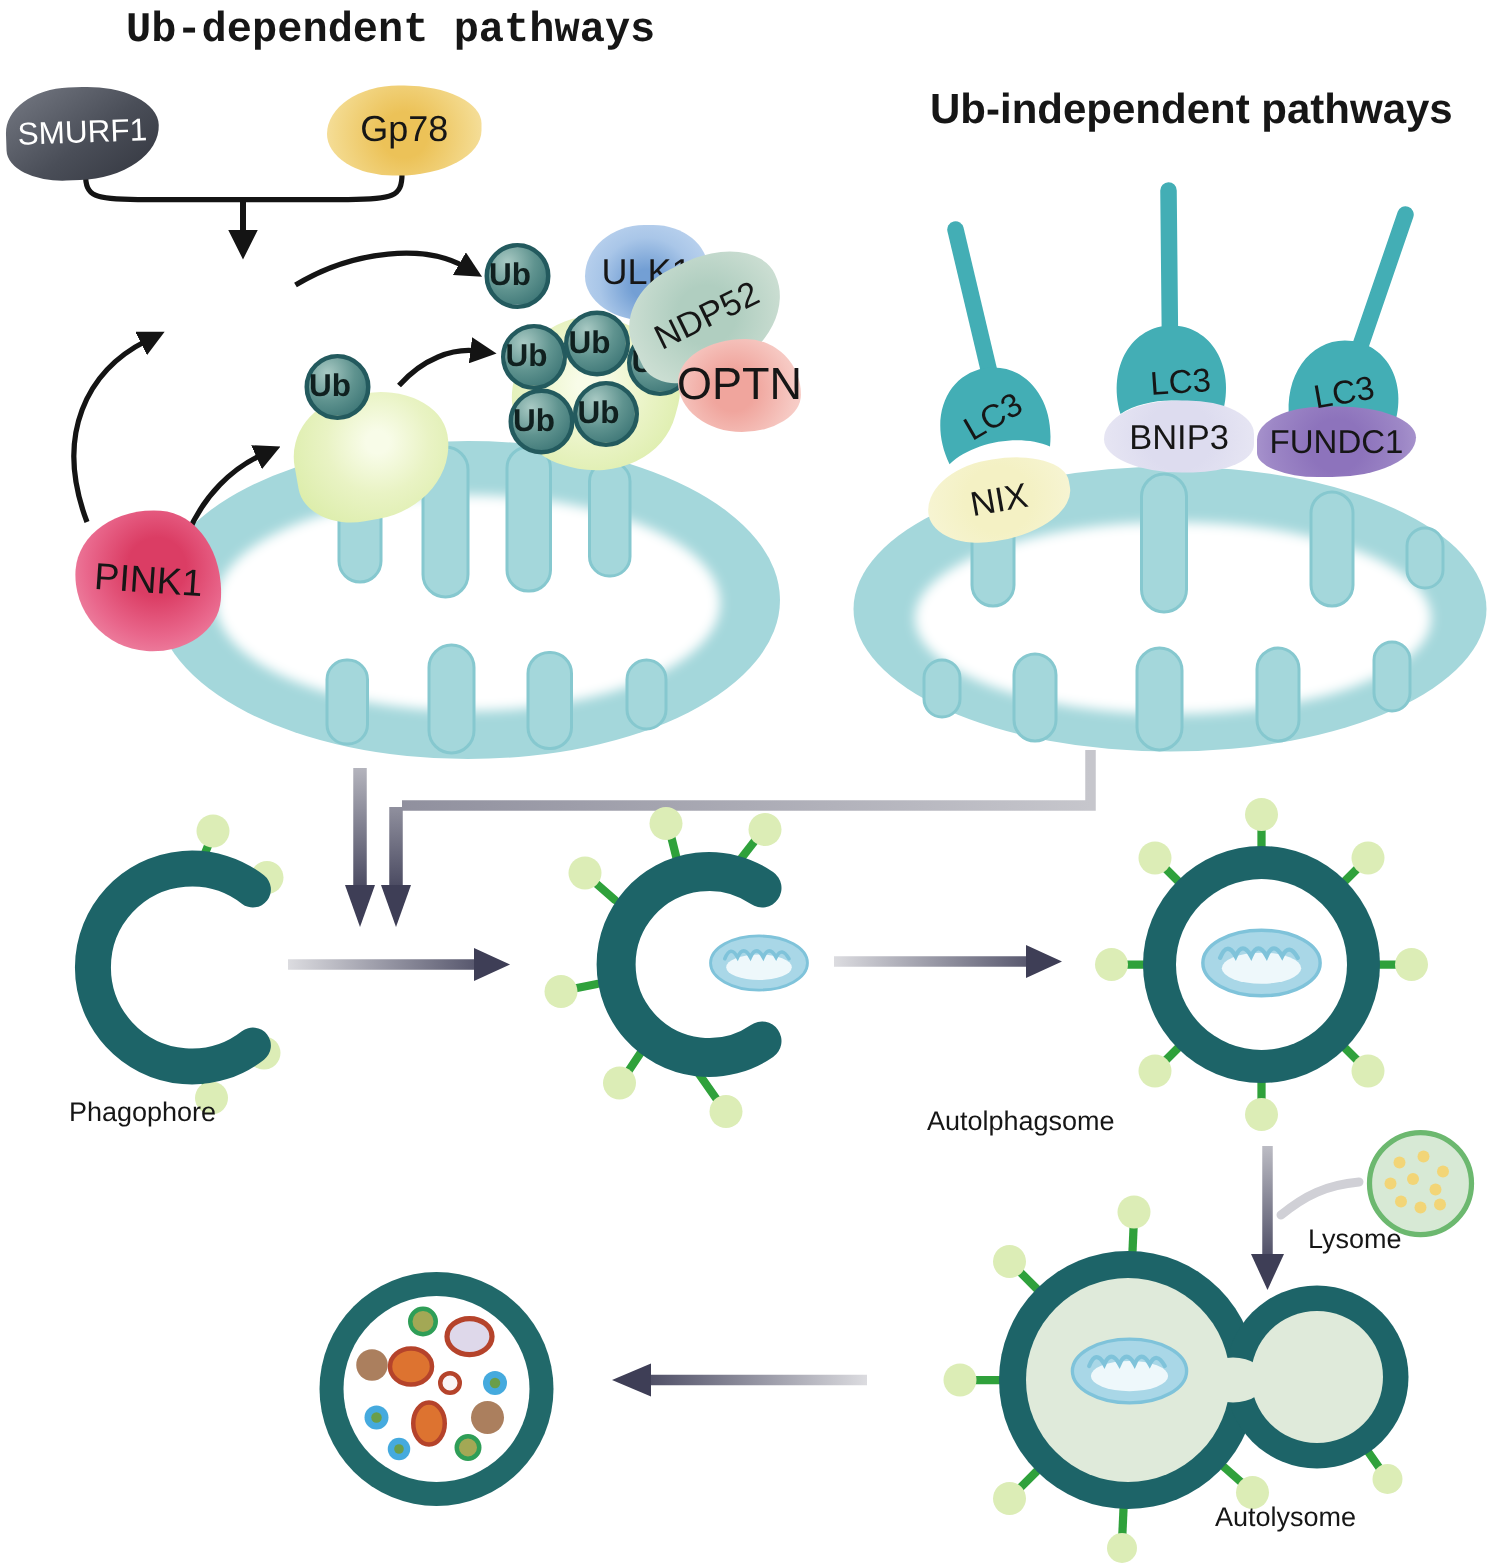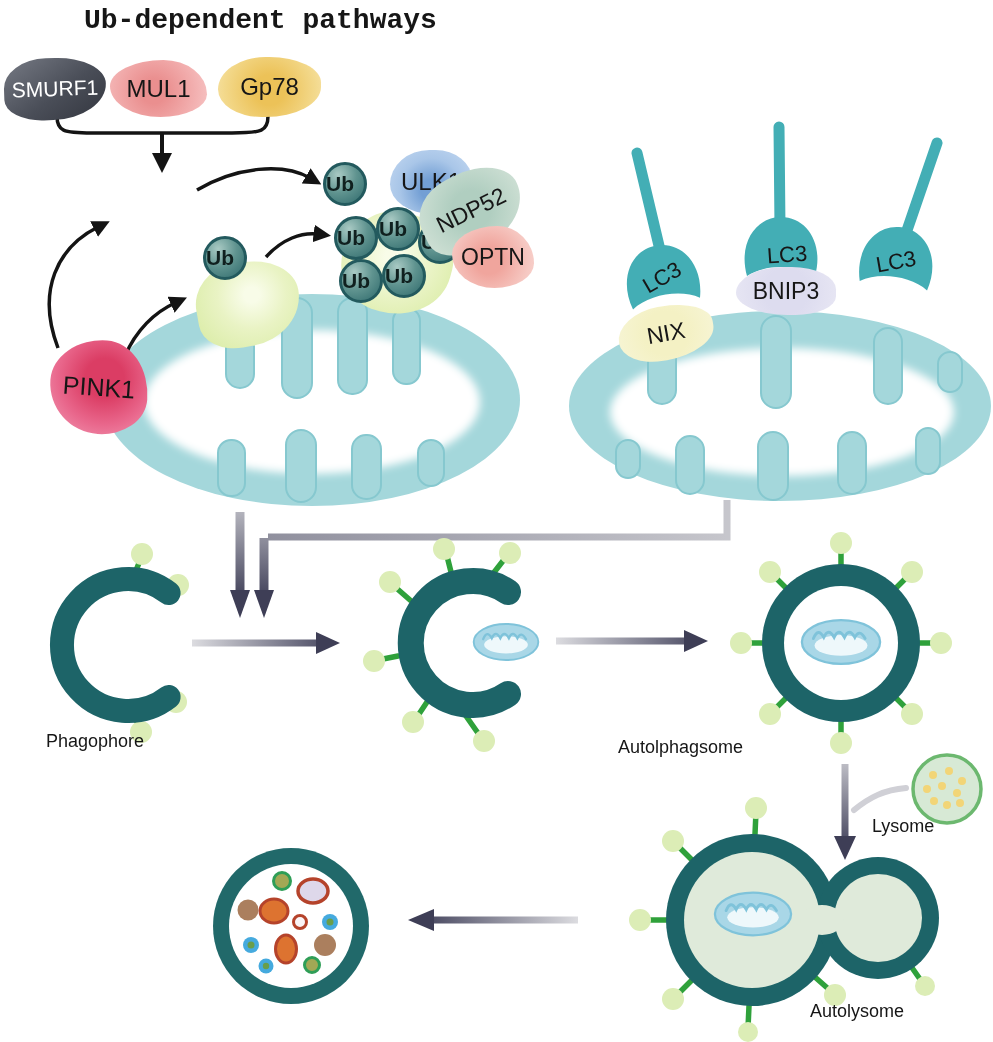--- a/index.html
+++ b/index.html
@@ -274,28 +274,25 @@
     <path d="M57,116 C57,131 63,133 92,133 L232,133 C262,133 268,131 268,116"></path>
     <path d="M162,133 L162,158" stroke-width="4" marker-end="url(#mA)"></path>
     <path d="M197,190 C237,166 284,163 310,178" marker-end="url(#mA)"></path>
     <path d="M266,257 C282,239 302,232 318,234" marker-end="url(#mA)"></path>
     <path d="M58,348 C36,290 58,247 98,227" marker-end="url(#mA)"></path>
     <path d="M125,356 C136,330 155,312 175,303" marker-end="url(#mA)"></path>
   </g>
 </svg>
 
 <div class="lbl title" style="left:84px;top:6px;font-family:Liberation Mono, monospace;">Ub-dependent pathways</div>
+<div class="lbl title" style="left:620px;top:58px;">Ub-independent pathways</div>
 
 <div class="blob r1" style="left:4px;top:58px;width:102px;height:62px;font-size:21px;color:#fff;
      background:linear-gradient(145deg,#767a84,#4a4e58 55%,#33363f);transform:rotate(-2deg);">
   <span>SMURF1</span>
-</div>
-<div class="blob r2" style="left:110px;top:60px;width:97px;height:57px;font-size:24px;
-     background:radial-gradient(circle at 45% 55%,#ea8f8f 20%,#f3b2b2 70%,#f7c8c8);">
-  <span>MUL1</span>
 </div>
 <div class="blob r3" style="left:218px;top:57px;width:103px;height:60px;font-size:24px;
      background:radial-gradient(circle at 50% 55%,#ecc258 25%,#f3d98c 75%,#f7e4ab);">
   <span>Gp78</span>
 </div>
 
 <div class="blob r2" style="left:50px;top:340px;width:98px;height:94px;font-size:25px;
      background:radial-gradient(circle at 55% 40%,#db3d64 25%,#e9678c 60%,#f2a0b8);transform:rotate(4deg);">
   <span>PINK1</span>
 </div>
@@ -329,32 +326,36 @@
   <span>Ub</span>
     </div>
 <div class="ub" style="left:382px;top:254px;">
   <span>Ub</span>
     </div>
 
 <div class="blob front r1" style="left:418px;top:172px;width:106px;height:76px;font-size:23px;
      background:radial-gradient(circle at 50% 50%,#b0cec0 30%,#c8dcd0 75%,#d4e4da);transform:rotate(-26deg);">
   <span>NDP52</span>
 </div>
-<div class="blob front r2" style="left:452px;top:226px;width:82px;height:62px;font-size:23px;
+<div class="blob front r2" style="left:452px;top:226px;width:82px;height:62px;font-size:30px;
      background:radial-gradient(circle at 45% 55%,#f0a59d 25%,#f6c8c2 70%,#f9d8d3);">
   <span>OPTN</span>
 </div>
 
 <div class="blob r3" style="left:618px;top:306px;width:96px;height:54px;font-size:23px;
      background:radial-gradient(circle at 50% 50%,#f4f1c4 40%,#f7f5d6);transform:rotate(-10deg);">
   <span>NIX</span>
 </div>
 <div class="blob r4" style="left:736px;top:267px;width:100px;height:48px;font-size:23px;
      background:radial-gradient(circle at 50% 50%,#dddcef 40%,#e8e7f4);">
   <span>BNIP3</span>
+</div>
+<div class="blob r1" style="left:838px;top:271px;width:106px;height:47px;font-size:22px;
+     background:radial-gradient(circle at 50% 55%,#8d73bc 30%,#9d87c6 75%,#ab98cf);">
+  <span>FUNDC1</span>
 </div>
 
 <div class="lbl lc3-lbl" style="left:630px;top:266px;transform:rotate(-30deg);">LC3</div>
 <div class="lbl lc3-lbl" style="left:755px;top:243px;transform:rotate(-4deg);">LC3</div>
 <div class="lbl lc3-lbl" style="left:864px;top:250px;transform:rotate(-10deg);">LC3</div>
 
 <div class="lbl stage-lbl" style="left:46px;top:732px;">Phagophore</div>
 <div class="lbl stage-lbl" style="left:618px;top:738px;">Autolphagsome</div>
 <div class="lbl stage-lbl" style="left:872px;top:817px;">Lysome</div>
 <div class="lbl stage-lbl" style="left:810px;top:1002px;">Autolysome</div>

